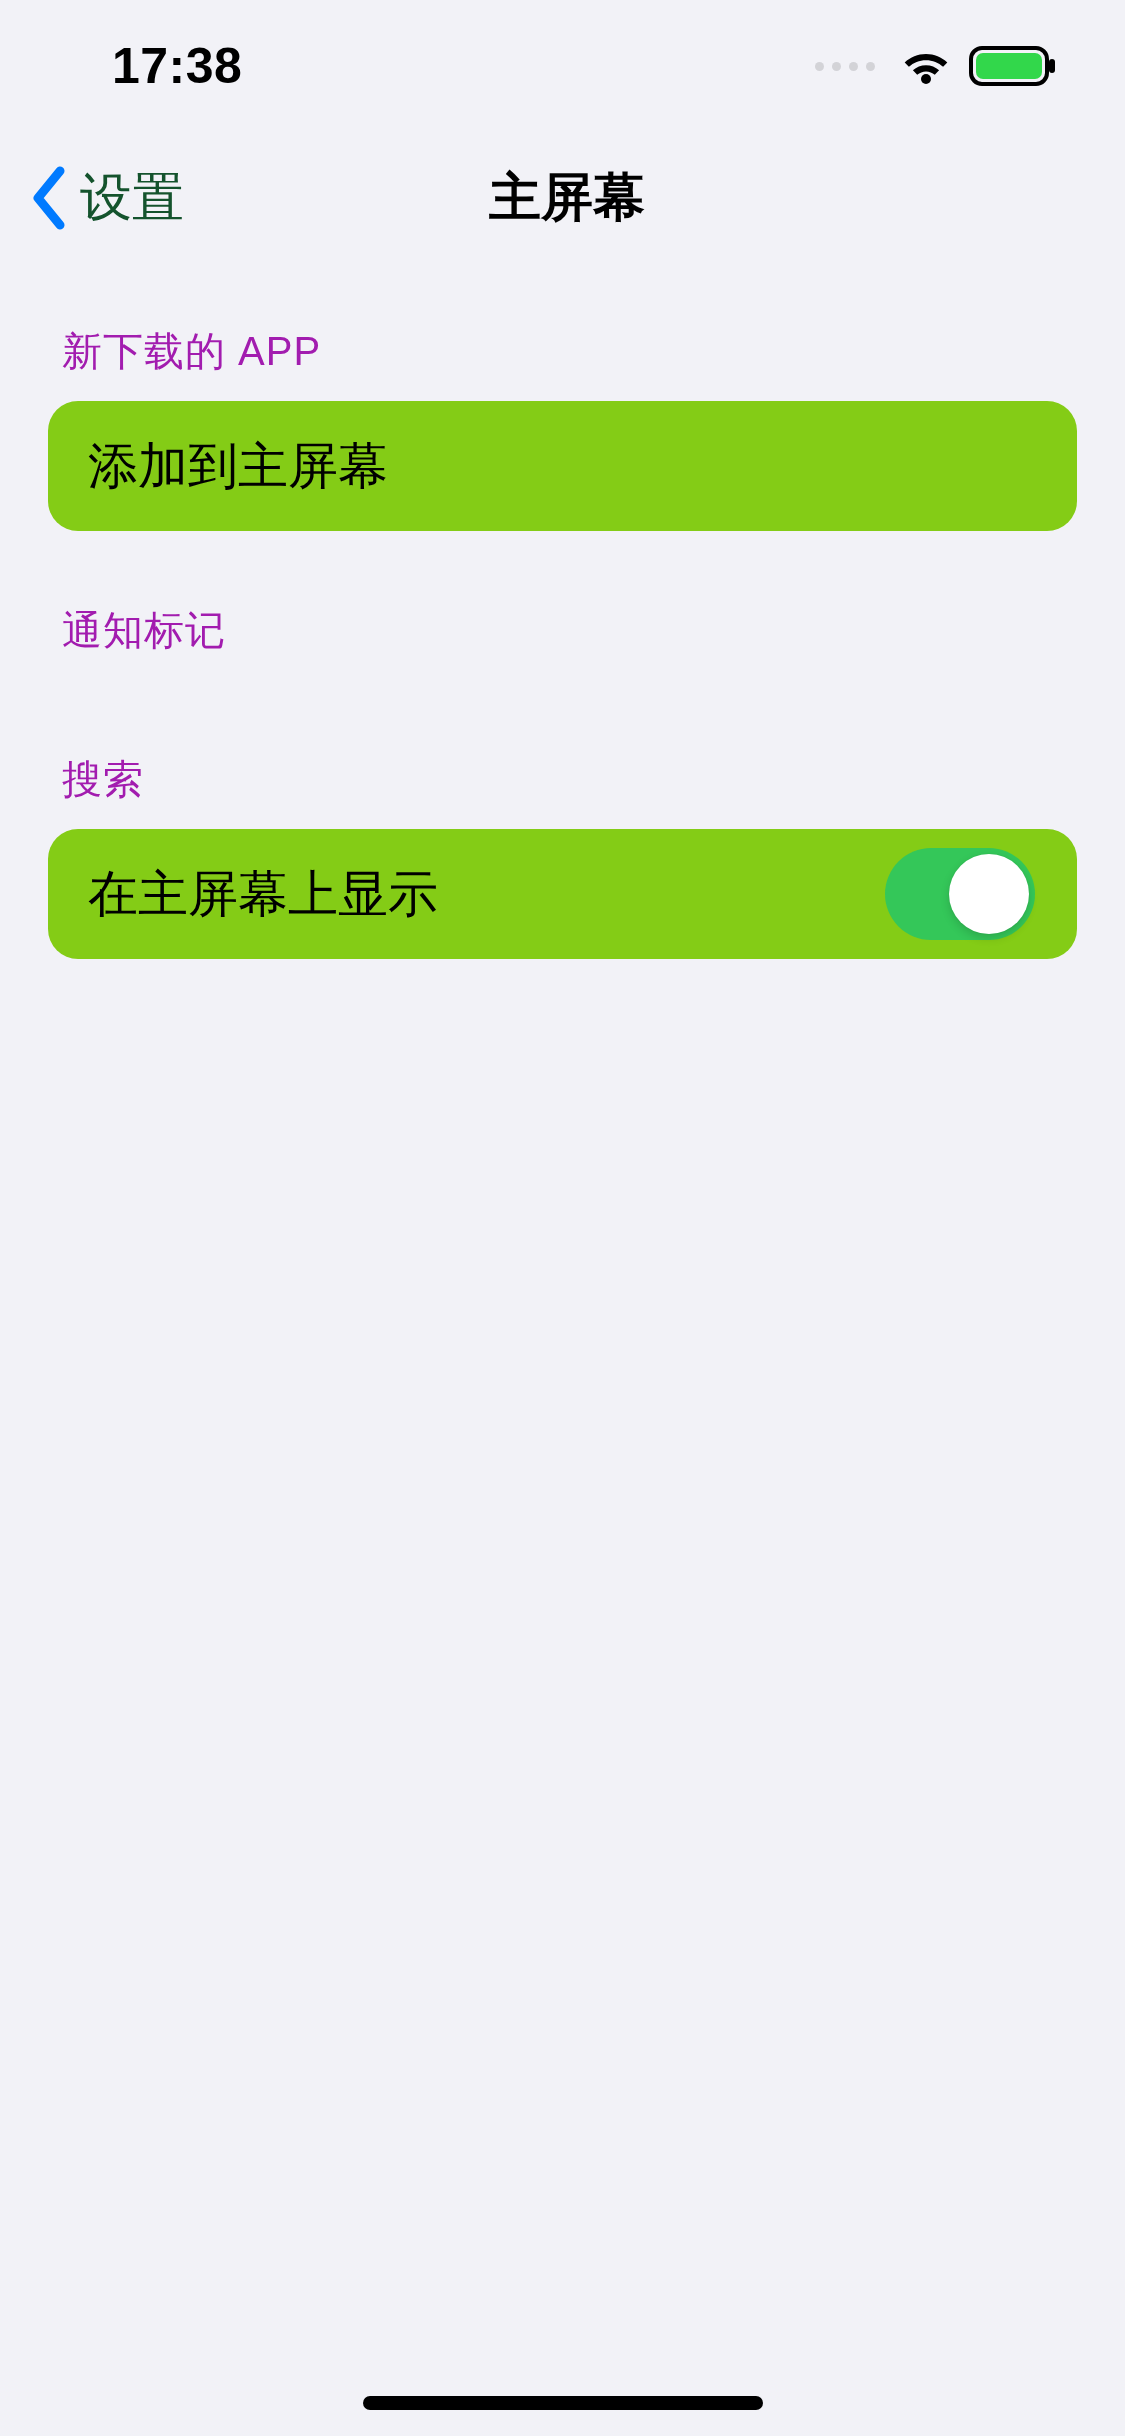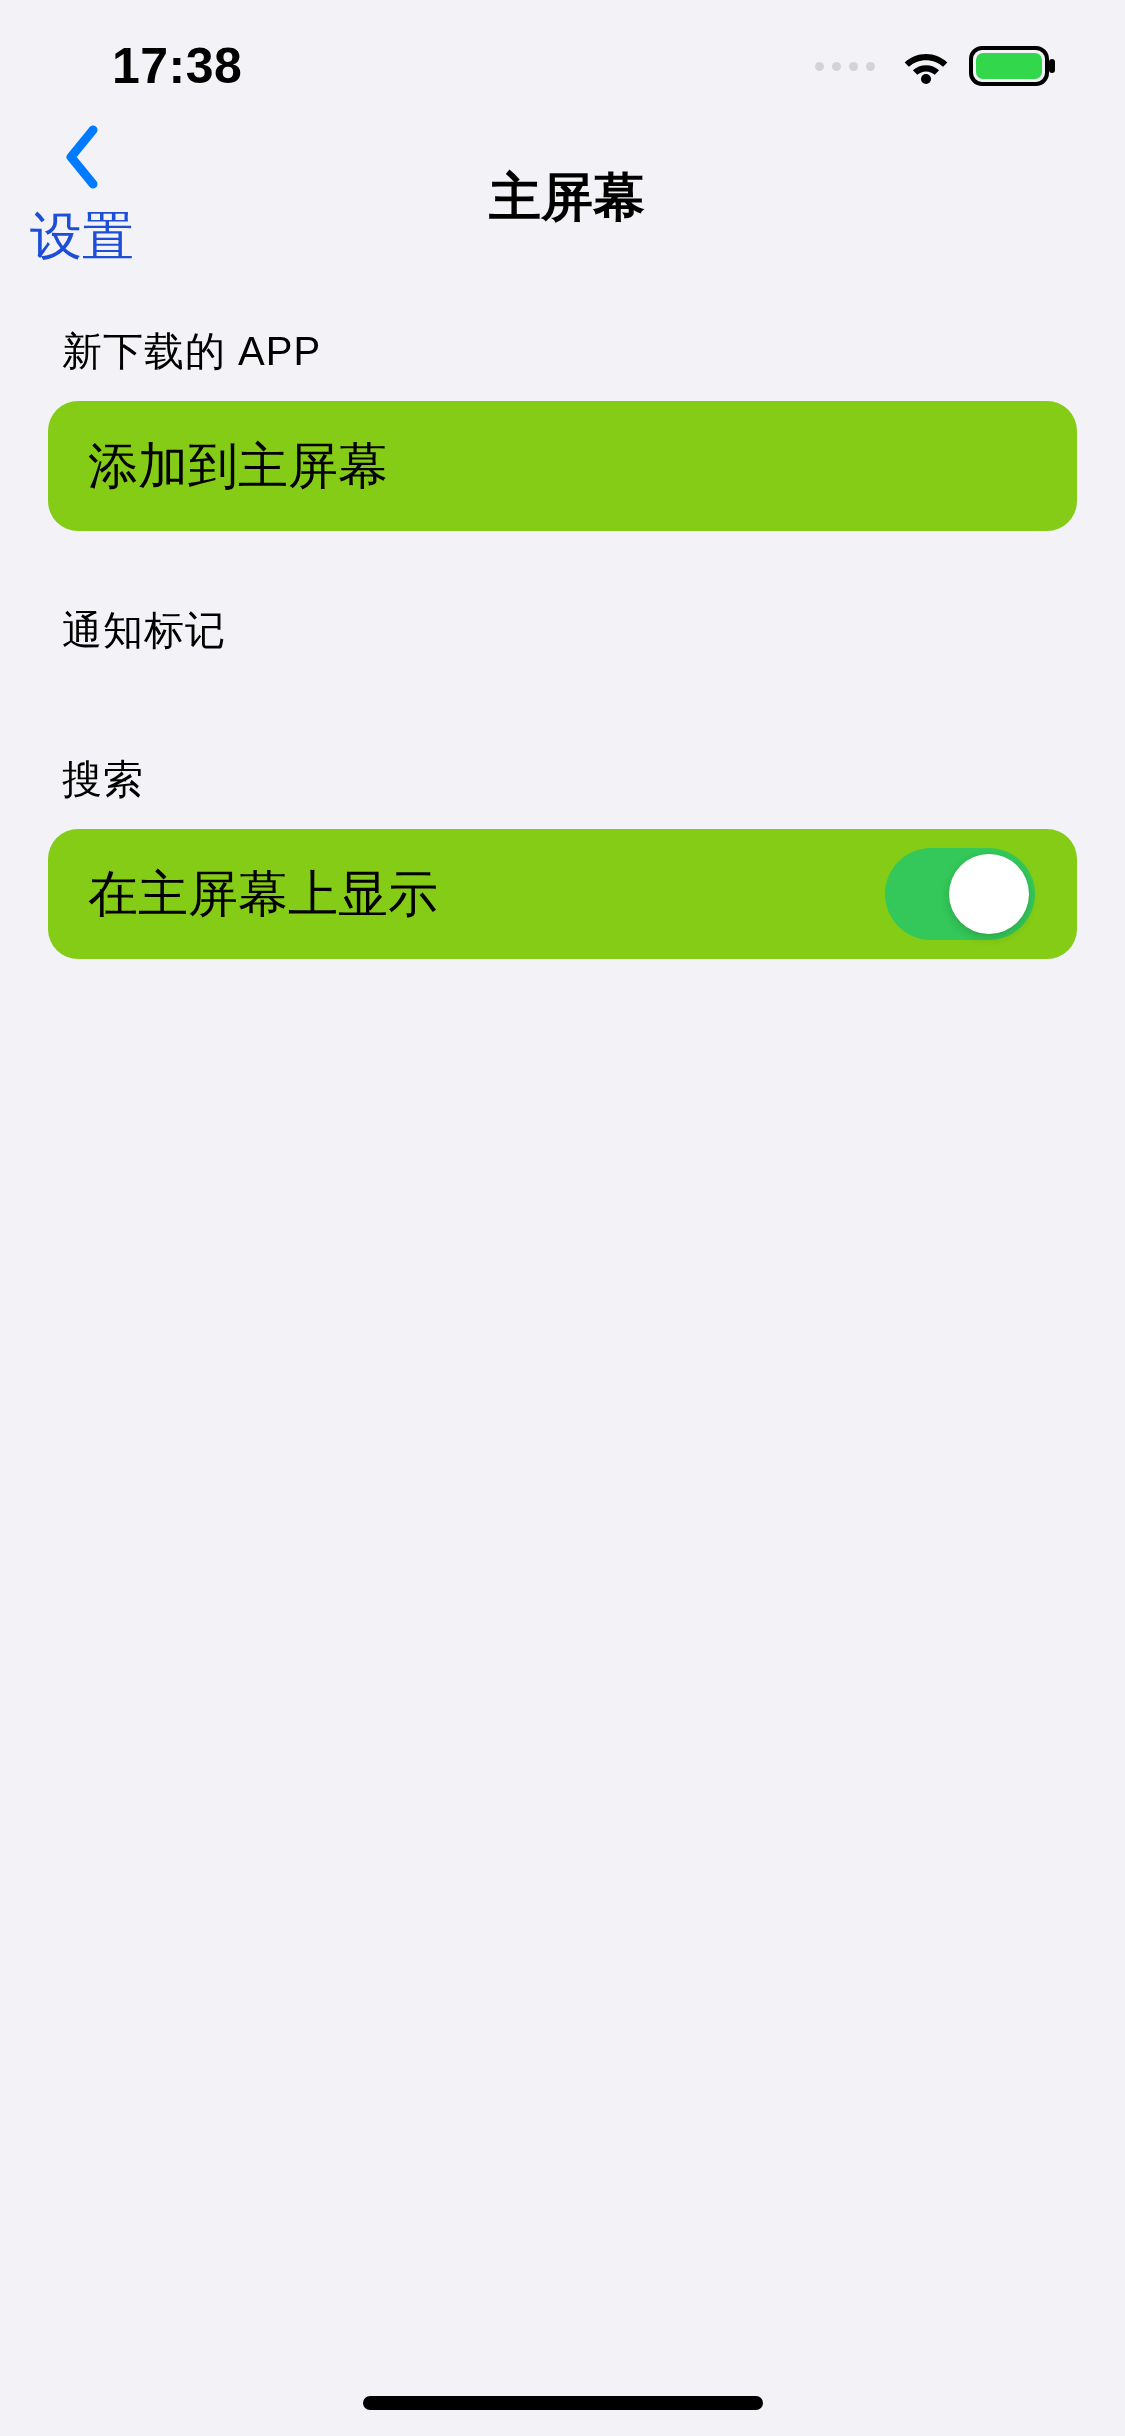--- a/index.html
+++ b/index.html
@@ -50,24 +50,23 @@
     .nav-bar {
       height: 132px;
       position: relative;
       display: flex;
       align-items: center;
       padding: 0 30px;
     }
     .back-btn {
       display: flex;
       align-items: center;
-      color: #1d4ed8;
+      color: #14532d;
       gap: 12px;
       cursor: pointer;
-      flex-direction: column;
     }
     .back-btn .chevron { display: flex; }
     .back-btn .label {
       font-size: 52px;
       font-weight: 400;
     }
     .nav-title {
       position: absolute;
       left: 9px; right: 0;
       text-align: center;
@@ -75,21 +74,21 @@
       font-weight: 600;
       pointer-events: none;
     }
 
     
     .content { padding: 0 48px; }
     .section { margin-top: 72px; }
     .section:first-child { margin-top: 60px; }
     .section-header {
       font-size: 40px;
-      color: #000000;
+      color: #a21caf;
       padding: 0 12px 22px 14px;
       letter-spacing: 1px;
     }
     .group {
       background: #84cc16;
       border-radius: 30px;
       overflow: hidden;
     }
     .row {
       display: flex;

